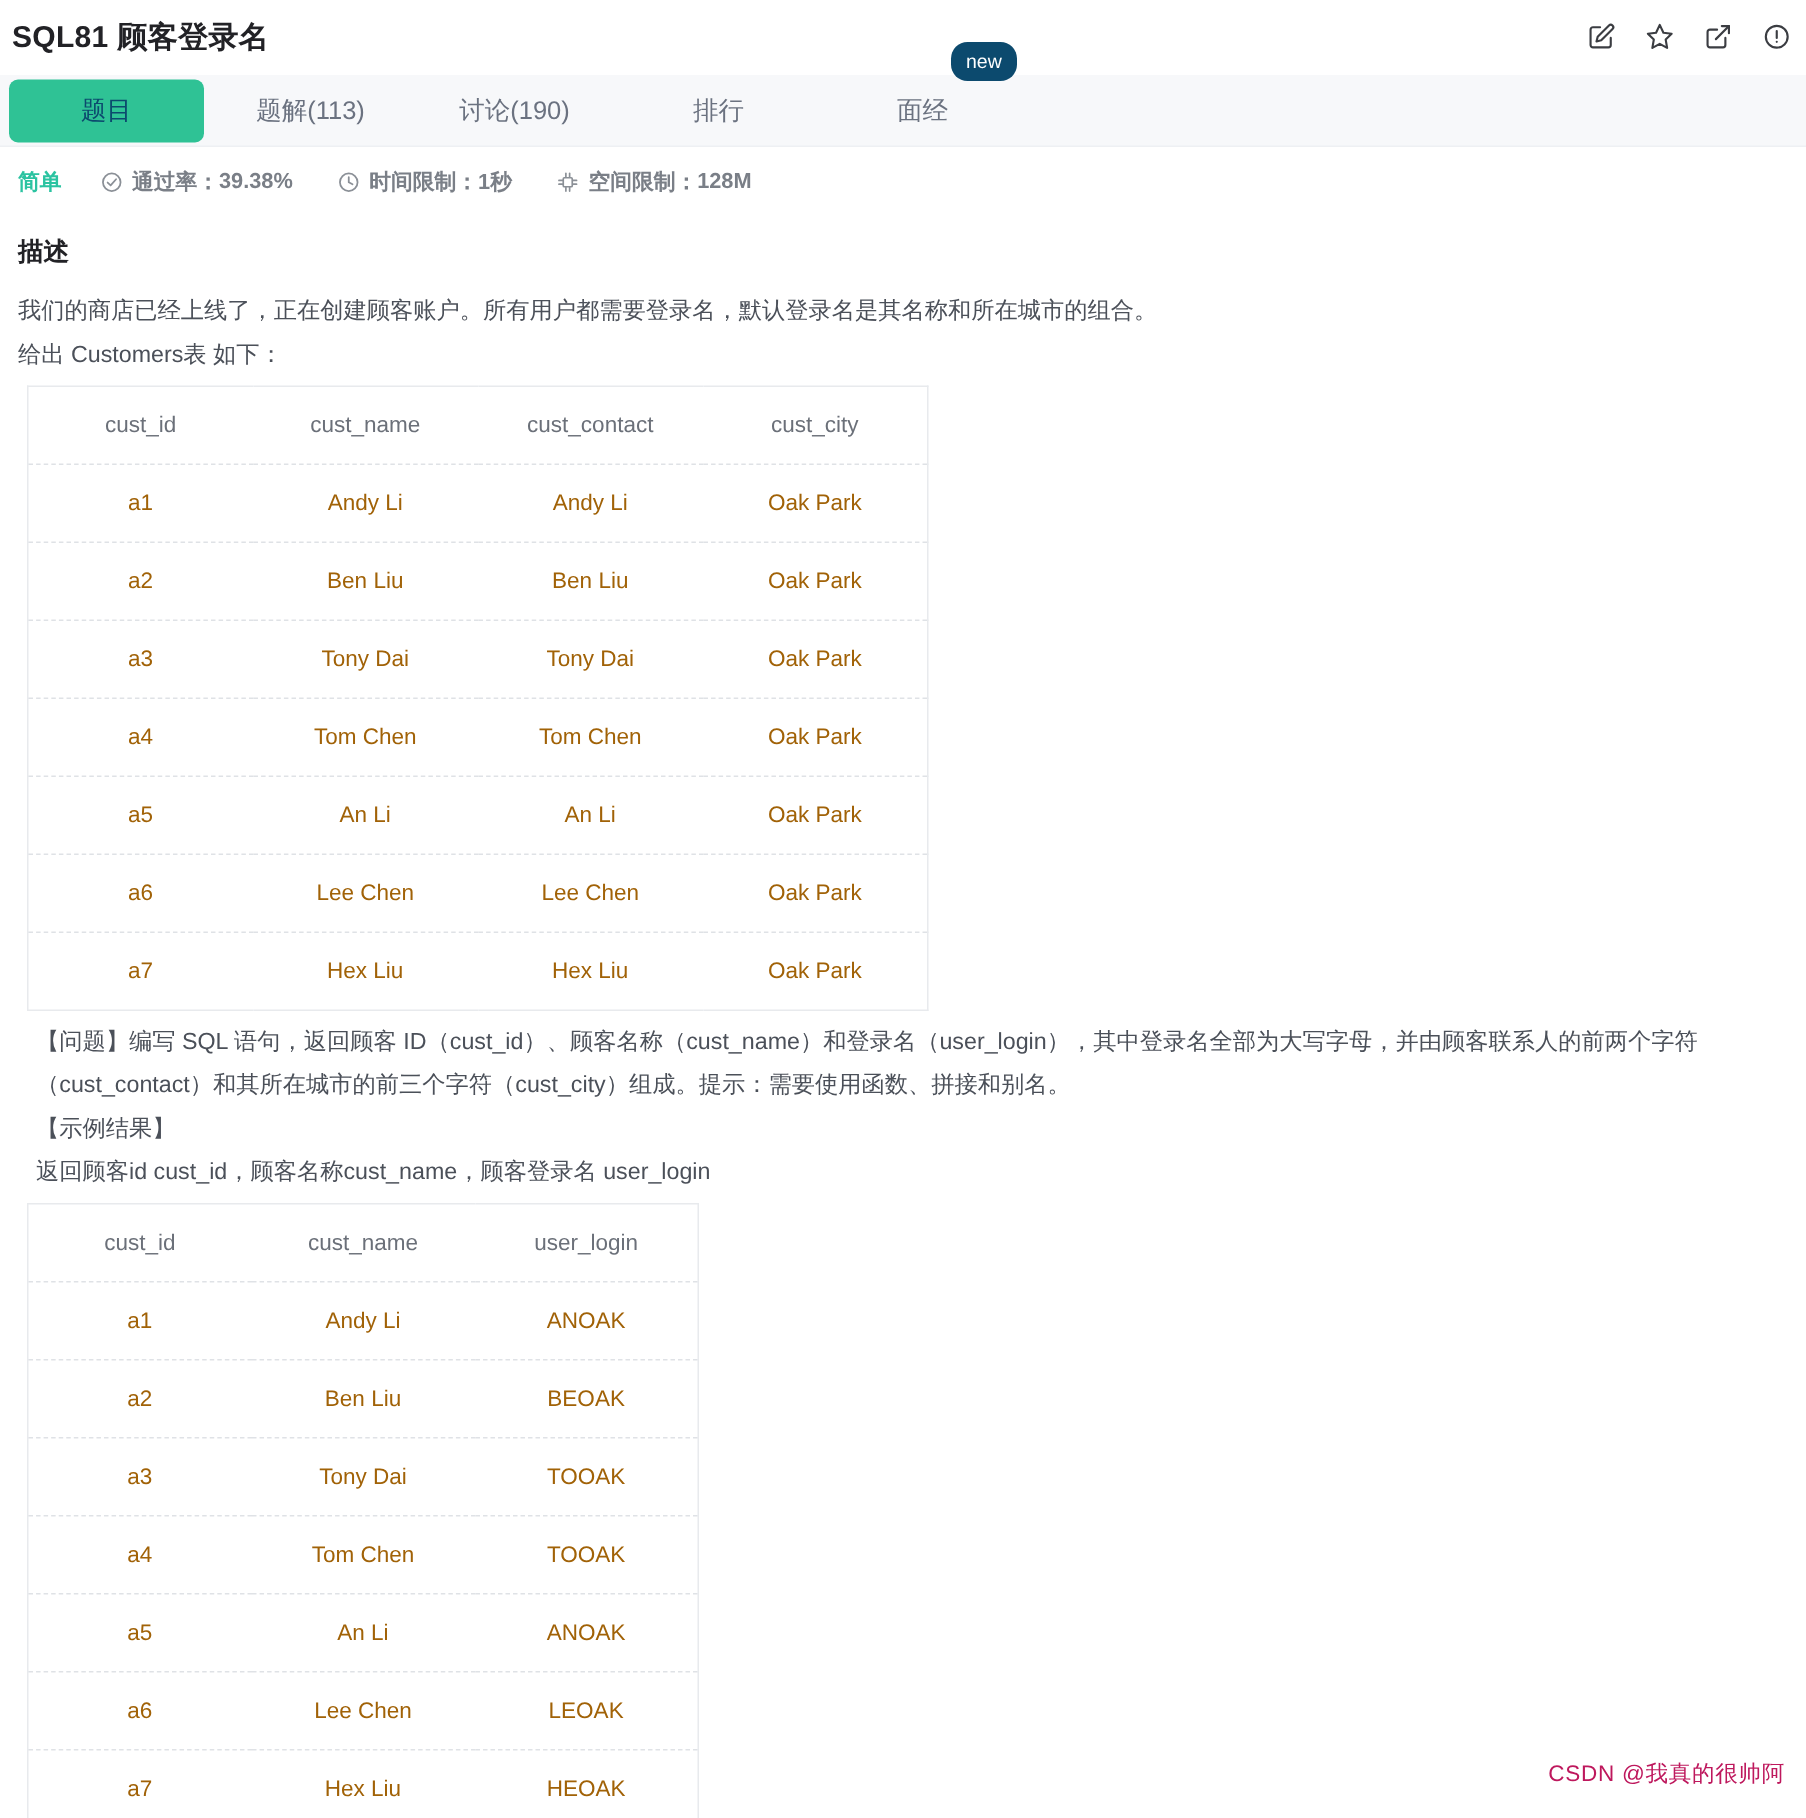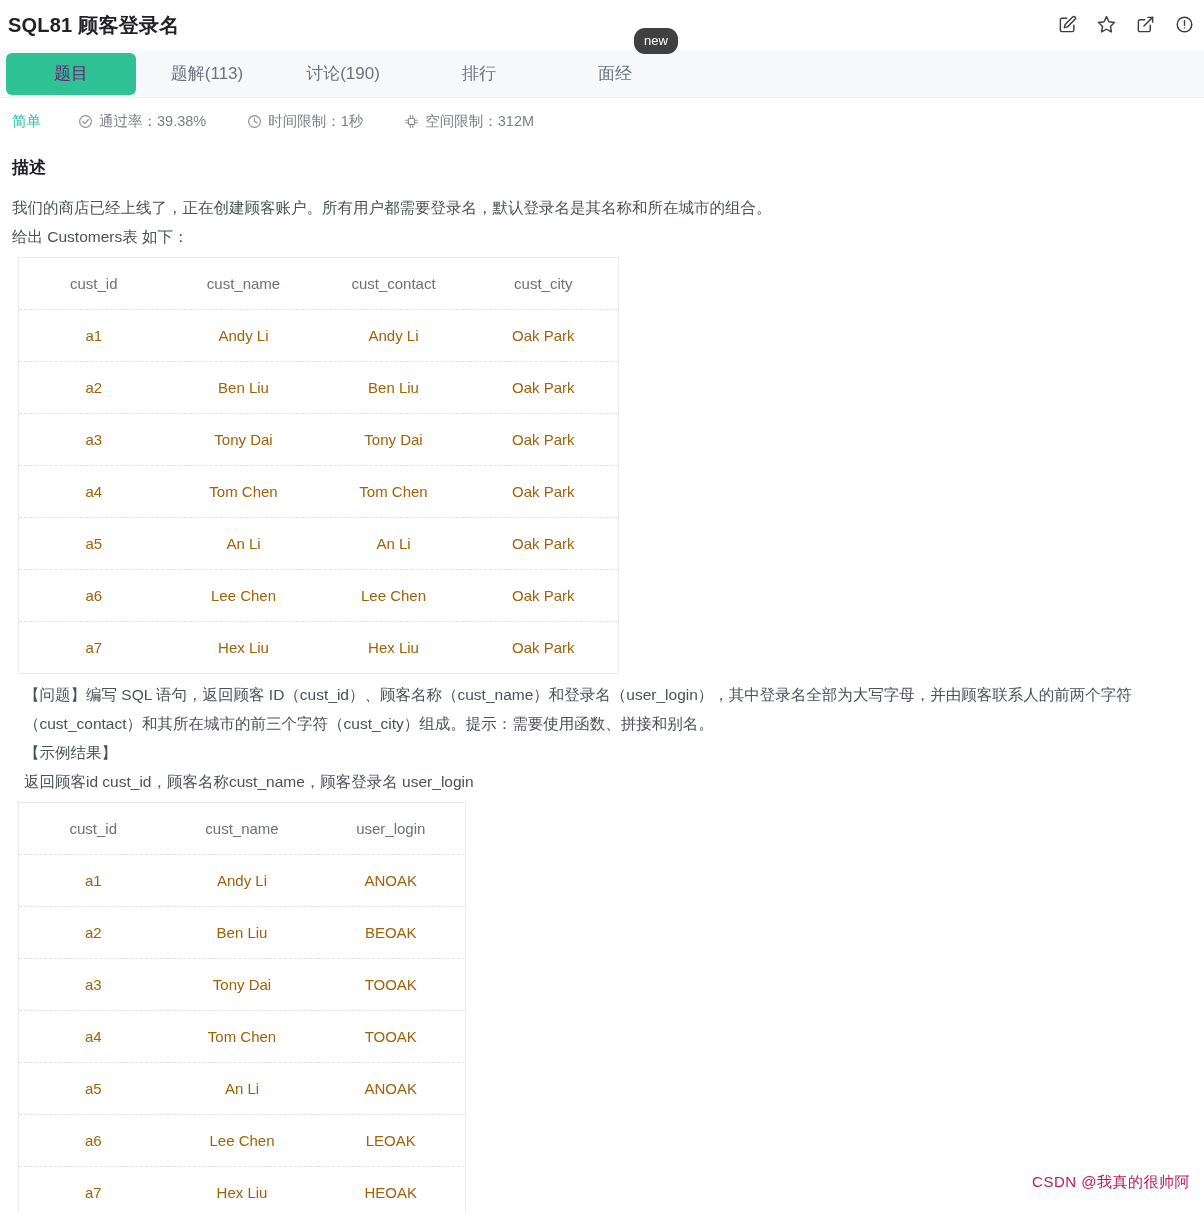--- a/index.html
+++ b/index.html
@@ -63,21 +63,21 @@
     justify-content: center;
     font-size: 17px;
     color: #6b7280;
     cursor: pointer;
     position: relative;
     margin-left: 6px;
   }
   .tab:first-child { margin-left: 6px; }
   .tab.active {
     background: #2fc295;
-    color: #701a75;
+    color: #0c4a6e;
     border-radius: 6px;
     font-weight: normal;
   }
   .badge-new {
     position: absolute;
     top: -25px;
     left: 84px;
     background: #ff5a1f;
     color: #fff;
     font-size: 13px;
@@ -88,21 +88,22 @@
   .tab-wrap { position: relative; display: flex; }
 
   
   .meta {
     display: flex;
     align-items: center;
     height: 46px;
     padding: 0 0 0 12px;
     font-size: 14.5px;
     color: #7a7f87;
-    gap: 11px;
+    gap: 0;
+    font-weight: bold;
   }
   .meta .difficulty {
     color: #2bc3a1;
     font-size: 14.5px;
     margin-right: 26px;
   }
   .meta .item {
     display: flex;
     align-items: center;
     margin-right: 30px;
@@ -221,21 +222,21 @@
       <span>题解(113)</span>
     </div>
     <div class="tab">
       <span>讨论(190)</span>
     </div>
     <div class="tab">
       <span>排行</span>
     </div>
     <div class="tab">
       <span>面经</span>
-      <span class="badge-new" style="background: #404040;">new</span>
+      <span class="badge-new" style="background: #0c4a6e;">new</span>
     </div>
   </div>
 </div>
 
 <div class="meta">
   <span class="difficulty" style="color: rgb(43, 195, 161);">简单</span>
 
   <span class="item">
     <span class="mico">
       <svg width="15" height="15" viewBox="0 0 24 24" fill="none" stroke="currentColor" stroke-width="1.9" stroke-linecap="round" stroke-linejoin="round">
@@ -266,21 +267,21 @@
           <line x1="14" y1="2.6" x2="14" y2="6.4"></line>
         <line x1="10" y1="17.6" x2="10" y2="21.4"></line>
           <line x1="14" y1="17.6" x2="14" y2="21.4"></line>
         <line x1="2.6" y1="10" x2="6.4" y2="10"></line>
           <line x1="2.6" y1="14" x2="6.4" y2="14"></line>
         <line x1="17.6" y1="10" x2="21.4" y2="10"></line>
           <line x1="17.6" y1="14" x2="21.4" y2="14"></line>
       </svg>
     </span>
     <span>空间限制：</span>
-      <span>312M</span>
+      <span>128M</span>
   </span>
 </div>
 
 <div class="content">
 
   <h2 class="section">描述</h2>
 
   <p class="para">我们的商店已经上线了，正在创建顾客账户。所有用户都需要登录名，默认登录名是其名称和所在城市的组合。</p>
   <p class="para tight">给出 Customers表 如下：</p>
 

